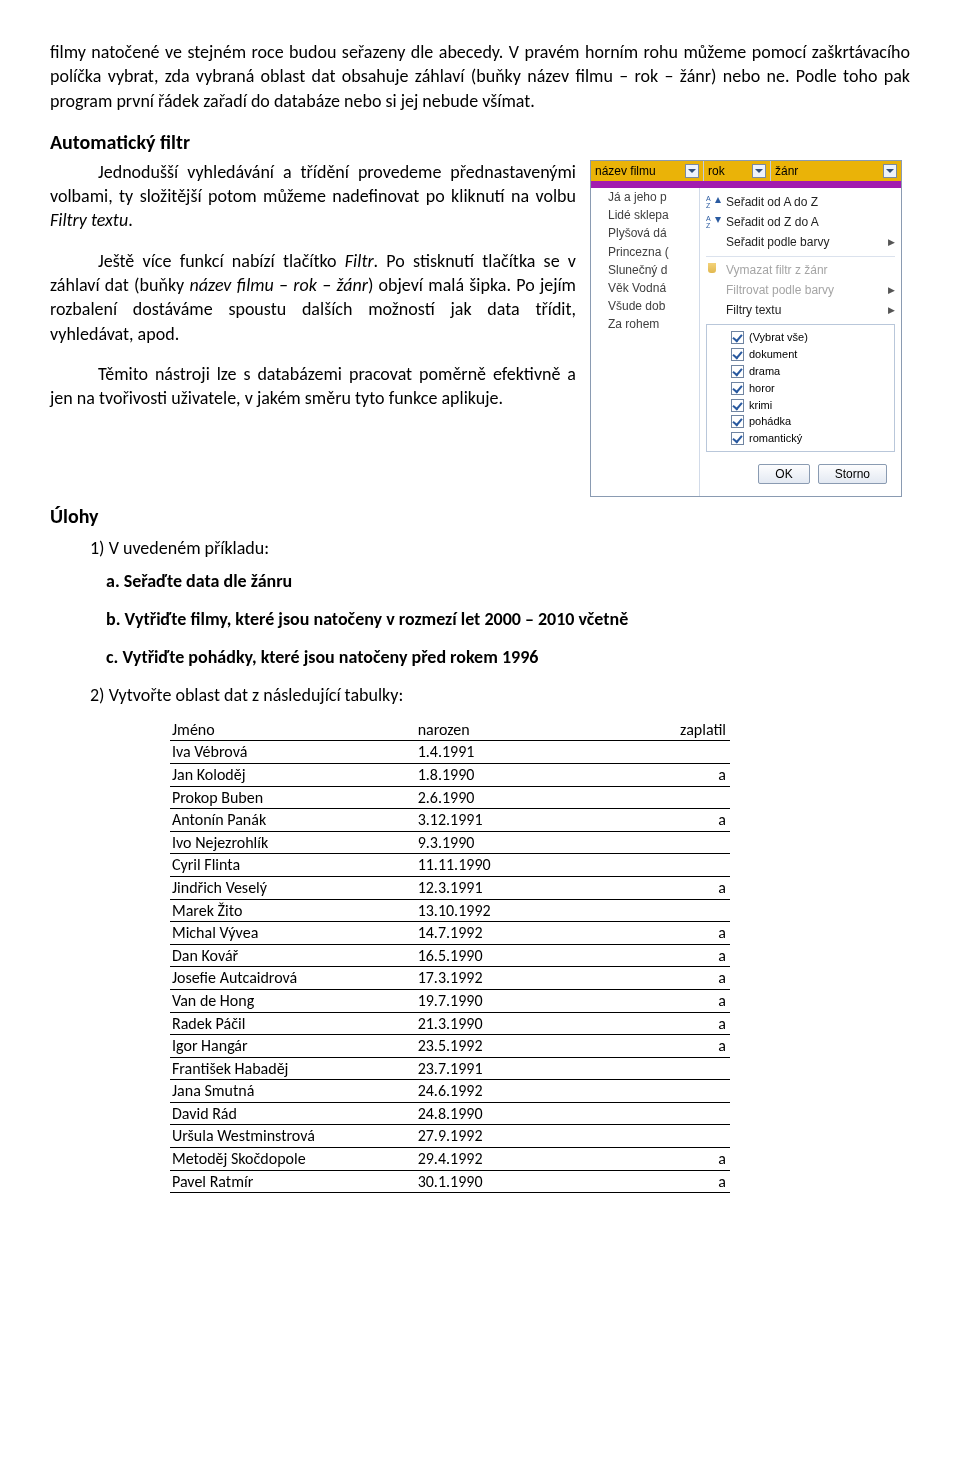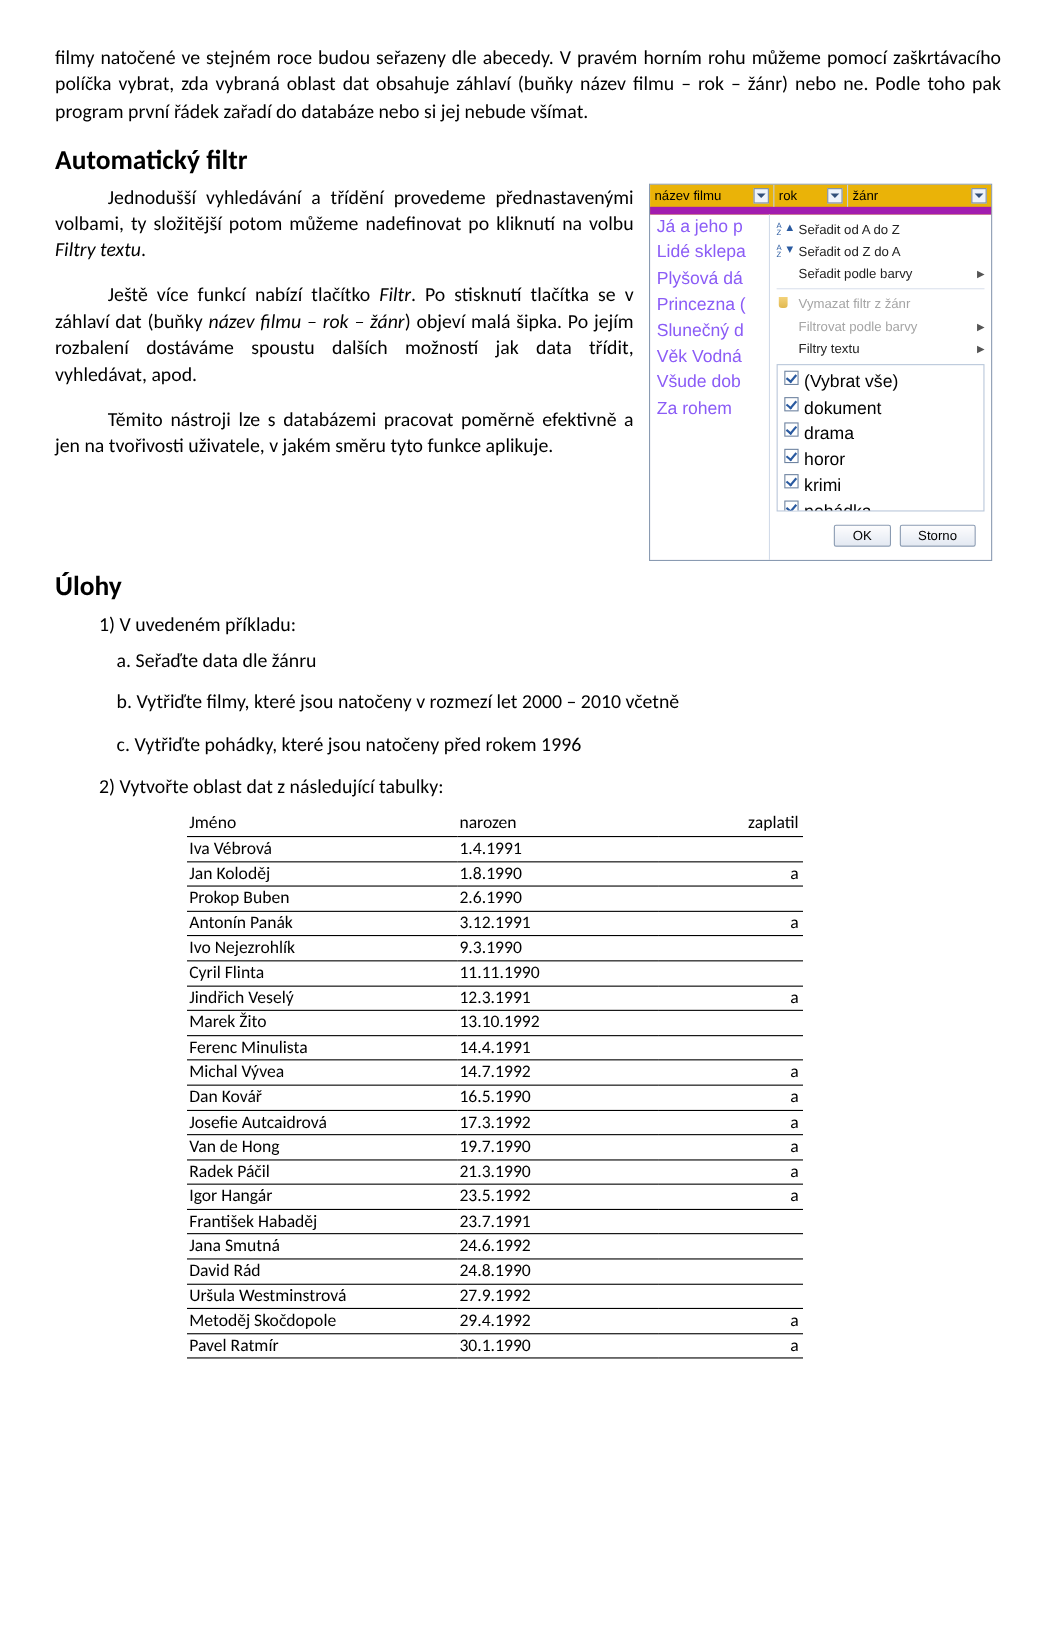--- a/index.html
+++ b/index.html
@@ -8,25 +8,25 @@
     color: #000;
     background: #fff;
     margin: 0;
     padding: 40px 50px;
     width: 960px;
     box-sizing: border-box;
     line-height: 1.35;
   }
   p { margin: 0 0 16px 0; text-align: justify; }
   .italic { font-style: italic; }
-  .heading { font-weight: bold; font-size: 25px; margin: 6px 0 4px 0; }
+  .heading { font-weight: bold; font-size: 20px; margin: 6px 0 4px 0; }
   .indent1 { margin-left: 48px; }
   .ol { list-style: none; padding:0; margin: 6px 0 0 40px; }
   .ol > li { margin-bottom: 8px; }
-  .ol-alpha { list-style: none; padding:0; margin: 8px 0 0 56px; }
+  .ol-alpha { list-style: none; padding:0; margin: 8px 0 0 56px; font-weight: bold; }
   .ol-alpha > li { margin-bottom: 14px; text-align: justify; }
   .twocol { display:flex; align-items:flex-start; }
   .twocol .leftcol { flex: 1; padding-right: 14px; }
   .twocol .rightcol { width: 320px; }
   .filter-popup {
     font-family: "Segoe UI", Tahoma, Arial, sans-serif;
     font-size: 12px;
     color:#000;
     border:1px solid #8a9bb2;
     background:#fff;
@@ -47,21 +47,21 @@
     width:12px;height:12px;border:1px solid #7a8aa1;background:#eef3fb;
     margin-left:auto; position:relative;
   }
   .drop::after{
     content:""; position:absolute; left:2px; top:4px;
     border-left:4px solid transparent;border-right:4px solid transparent;
     border-top:4px solid #33507a;
   }
   .filter-body { display:flex; }
   .filter-names { width:108px; border-right:1px solid #d2dbe9; }
-  .filter-names div { padding:1px 6px; white-space:nowrap; font-size:16px; color:#8b5cf6; }
+  .filter-names div { padding:1px 6px; white-space:nowrap; font-size:12px; color:#404040;margin-left:11px; }
   .filter-menu { flex:1; padding:4px 6px; font-size:12px; }
   .menu-row { display:flex; align-items:center; padding:2px 0; color:#222; }
   .menu-row.disabled { color:#a5a5a5; }
   .menu-sorticon { width:15px;height:14px; margin-right:5px; position:relative; }
   .menu-sorticon::before{
     content:"A\A Z"; white-space:pre; font-size:7px; line-height:7px;
     position:absolute; left:0; top:0; color:#2a5aa0;
   }
   .menu-sorticon::after{
     content:""; position:absolute; right:0; top:1px; width:0;height:0;
@@ -75,21 +75,21 @@
     width:14px;height:13px;margin-right:6px; position:relative;
   }
   .menu-clear-icon::before{
     content:""; position:absolute; left:2px; top:0; width:8px;height:10px;
     background:linear-gradient(#f3d27a,#e1b84f); border-radius:0 0 3px 3px;
   }
   .checkbox-panel {
     border:1px solid #b9c7da; margin:4px 0 6px 0; padding:4px 6px;
     max-height:124px; overflow:hidden;
   }
-  .cb-row { display:flex; align-items:flex-start; padding:1px 0; font-size:16px; }
+  .cb-row { display:flex; align-items:center; padding:1px 0; font-size:11px;margin-left:18px; }
   .cb-box {
     width:11px;height:11px;border:1px solid #6f84a1;background:#fff;
     margin-right:5px; position:relative; flex:0 0 auto;
   }
   .cb-box.checked::after{
     content:""; position:absolute; left:1px; top:2px; width:7px;height:4px;
     border-left:2px solid #2a5aa0;border-bottom:2px solid #2a5aa0;
     transform:rotate(-50deg);
   }
   .btn-row { display:flex; justify-content:flex-end; gap:8px; padding:6px 8px 8px 8px; }
@@ -295,25 +295,20 @@
         <td>Jindřich Veselý</td>
         <td>12.3.1991</td>
         <td>a</td>
       </tr>
       <tr>
         <td>Marek Žito</td>
         <td>13.10.1992</td>
         <td></td>
       </tr>
       <tr>
-        <td>Ferenc Minulista</td>
-        <td>14.4.1991</td>
-        <td></td>
-      </tr>
-      <tr>
         <td>Michal Vývea</td>
         <td>14.7.1992</td>
         <td>a</td>
       </tr>
       <tr>
         <td>Dan Kovář</td>
         <td>16.5.1990</td>
         <td>a</td>
       </tr>
       <tr>

